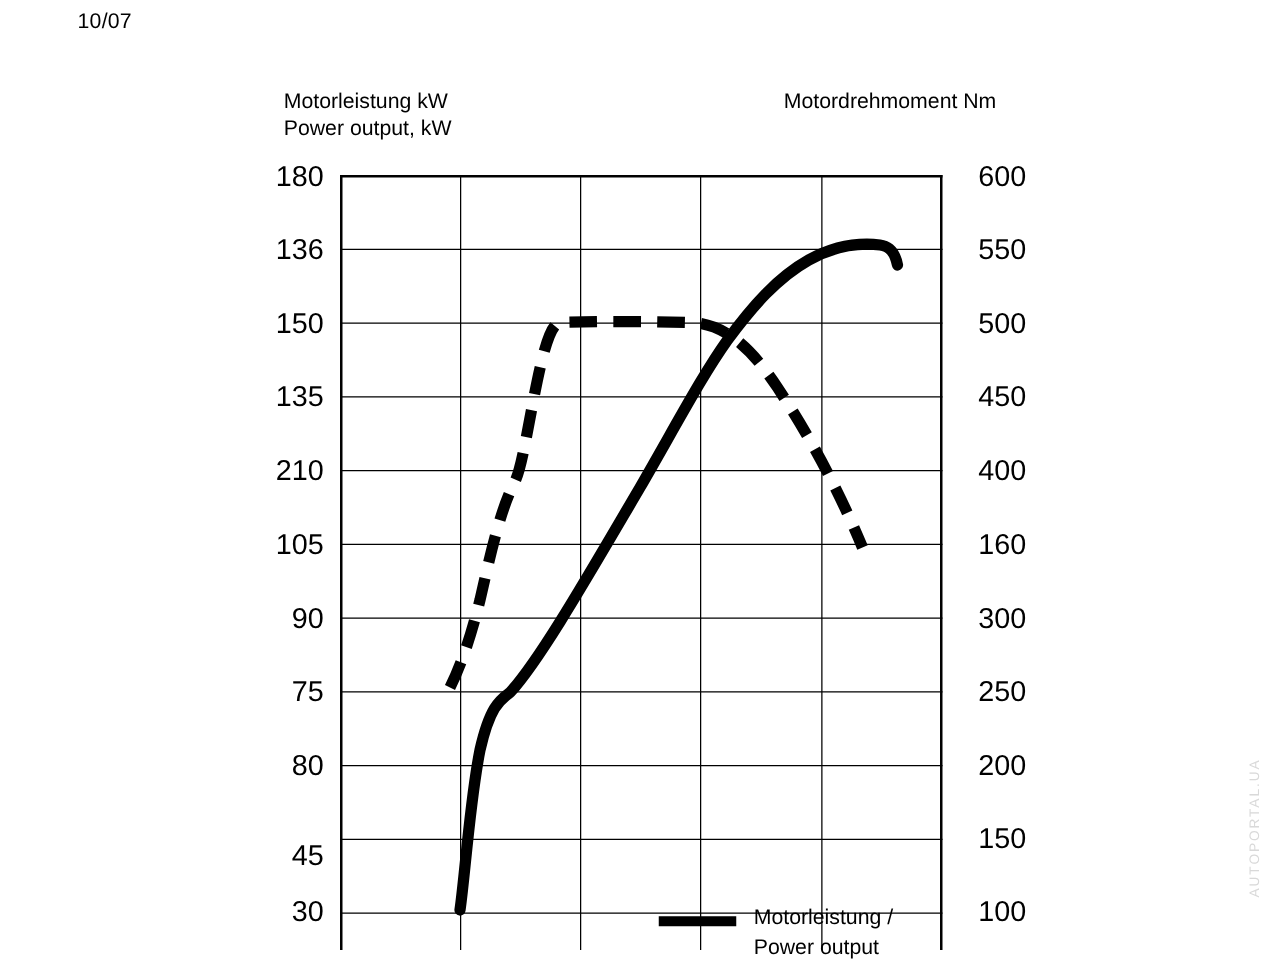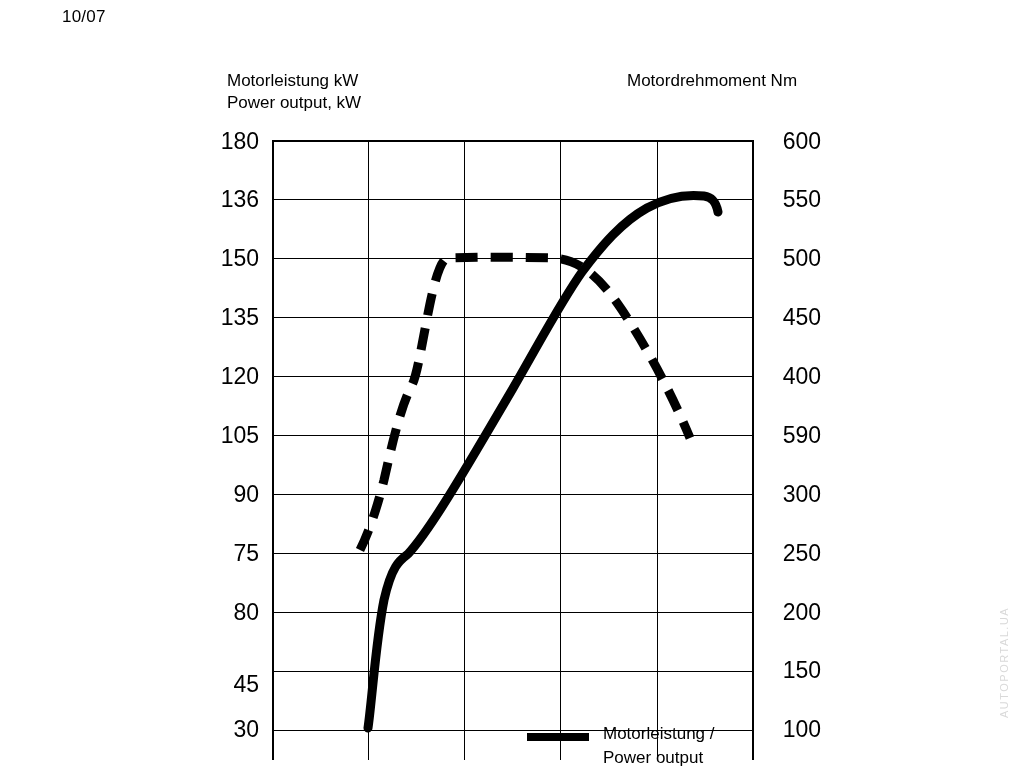--- a/index.html
+++ b/index.html
@@ -153,34 +153,34 @@
 </div>
 
 <div class="axis-title" id="right-axis-title">
   <div>Motordrehmoment Nm</div>
 </div>
 
 <div class="tick-label tick-left" style="top:133px">180</div>
 <div class="tick-label tick-left" style="top:191px">136</div>
 <div class="tick-label tick-left" style="top:250px">150</div>
 <div class="tick-label tick-left" style="top:309px">135</div>
-<div class="tick-label tick-left" style="top:368px">120</div>
+<div class="tick-label tick-left" style="top:368px">210</div>
 <div class="tick-label tick-left" style="top:427px">105</div>
 <div class="tick-label tick-left" style="top:486px">90</div>
 <div class="tick-label tick-left" style="top:545px">75</div>
 <div class="tick-label tick-left" style="top:604px">80</div>
 <div class="tick-label tick-left" style="top:676px">45</div>
 <div class="tick-label tick-left" style="top:721px">30</div>
 
 <div class="tick-label tick-right" style="top:133px">600</div>
 <div class="tick-label tick-right" style="top:191px">550</div>
 <div class="tick-label tick-right" style="top:250px">500</div>
 <div class="tick-label tick-right" style="top:309px">450</div>
 <div class="tick-label tick-right" style="top:368px">400</div>
-<div class="tick-label tick-right" style="top:427px">590</div>
+<div class="tick-label tick-right" style="top:427px">160</div>
 <div class="tick-label tick-right" style="top:486px">300</div>
 <div class="tick-label tick-right" style="top:545px">250</div>
 <div class="tick-label tick-right" style="top:604px">200</div>
 <div class="tick-label tick-right" style="top:662px">150</div>
 <div class="tick-label tick-right" style="top:721px">100</div>
 
 <div class="chart-area">
   <div class="plot-border"></div>
 
   <div class="gridline-h" style="top:59px"></div>

